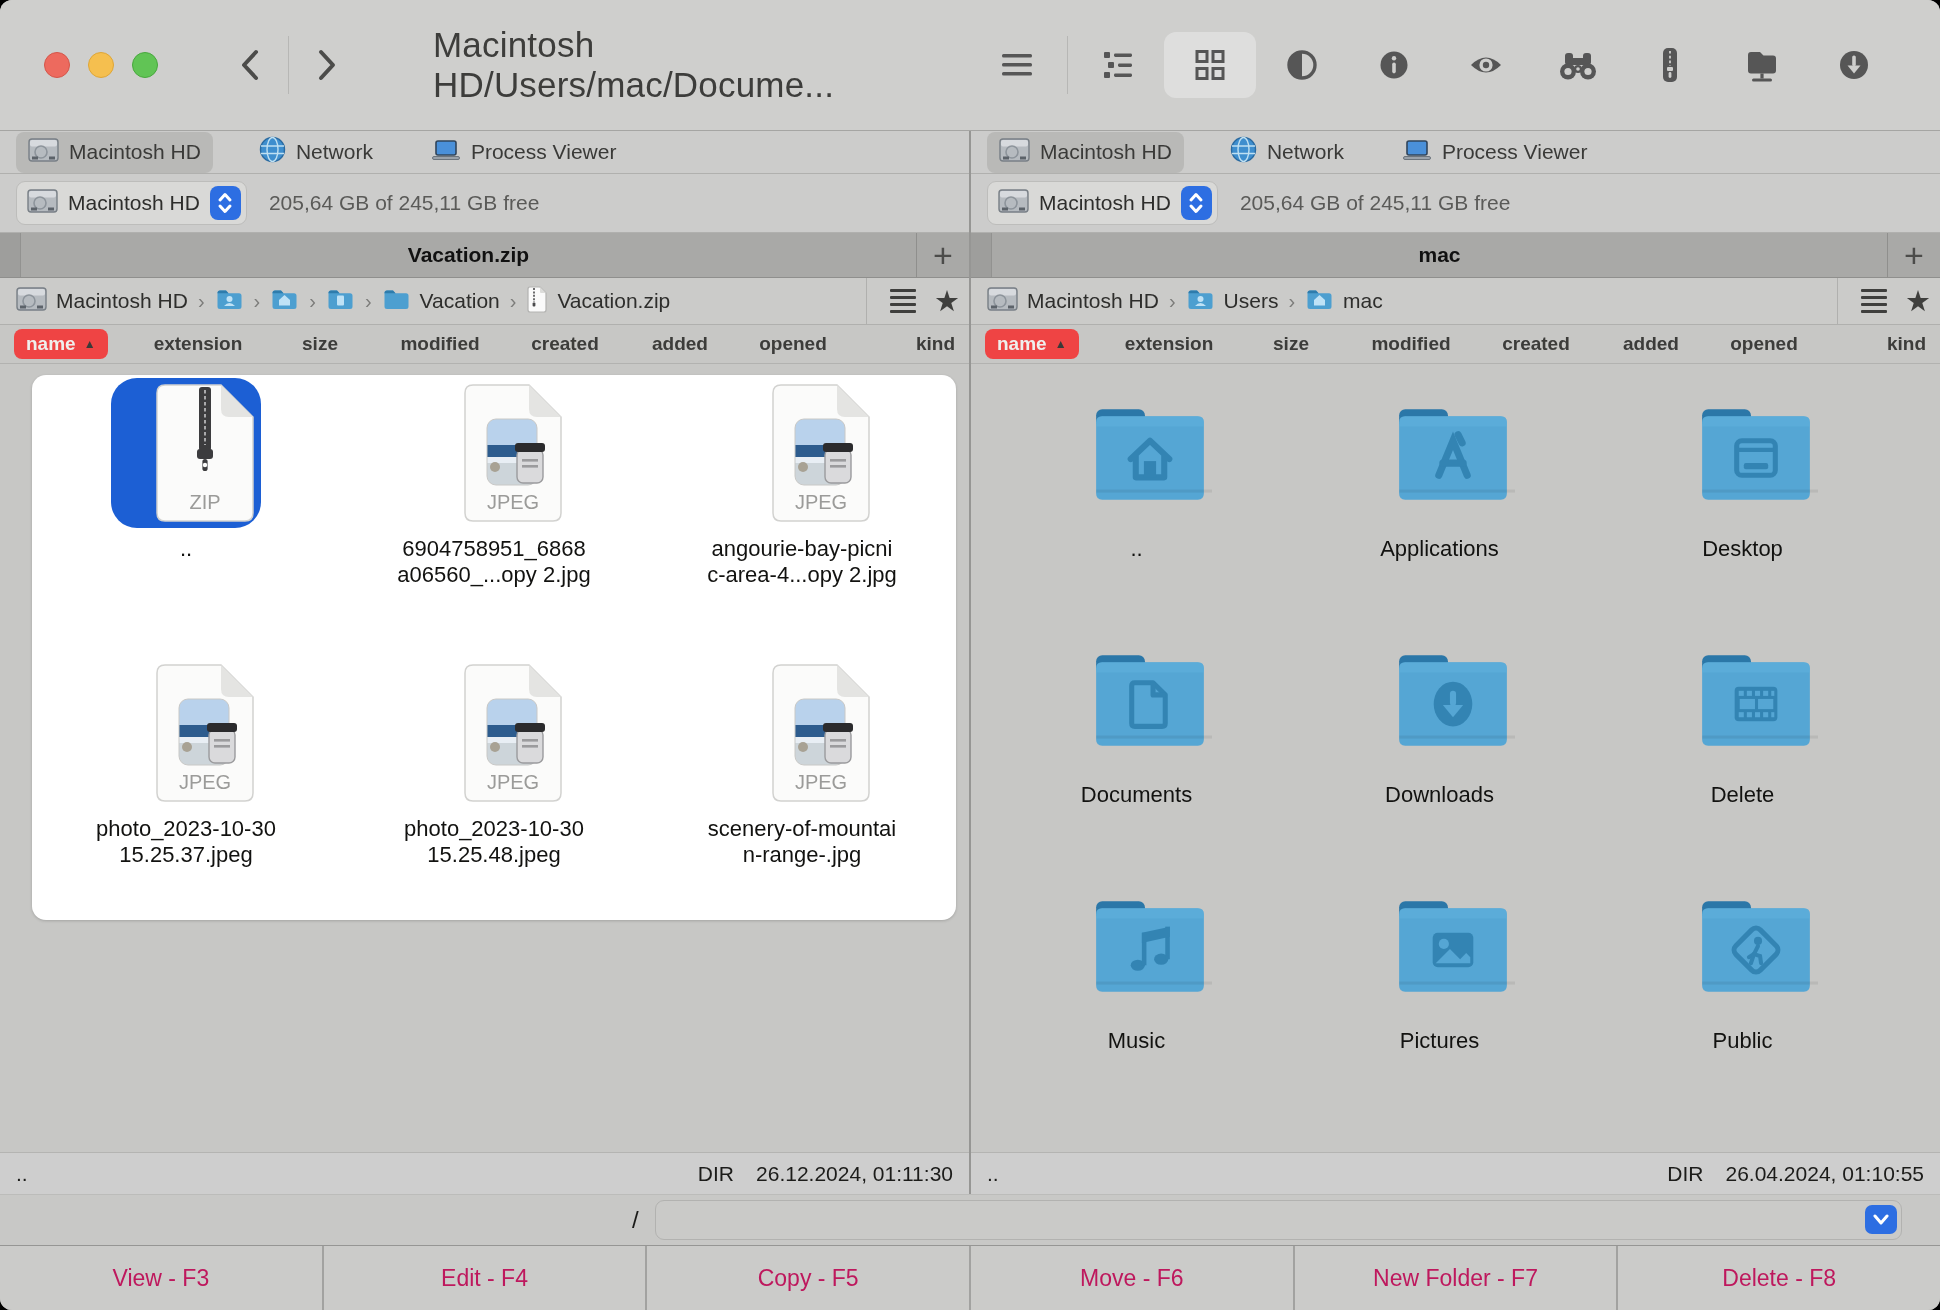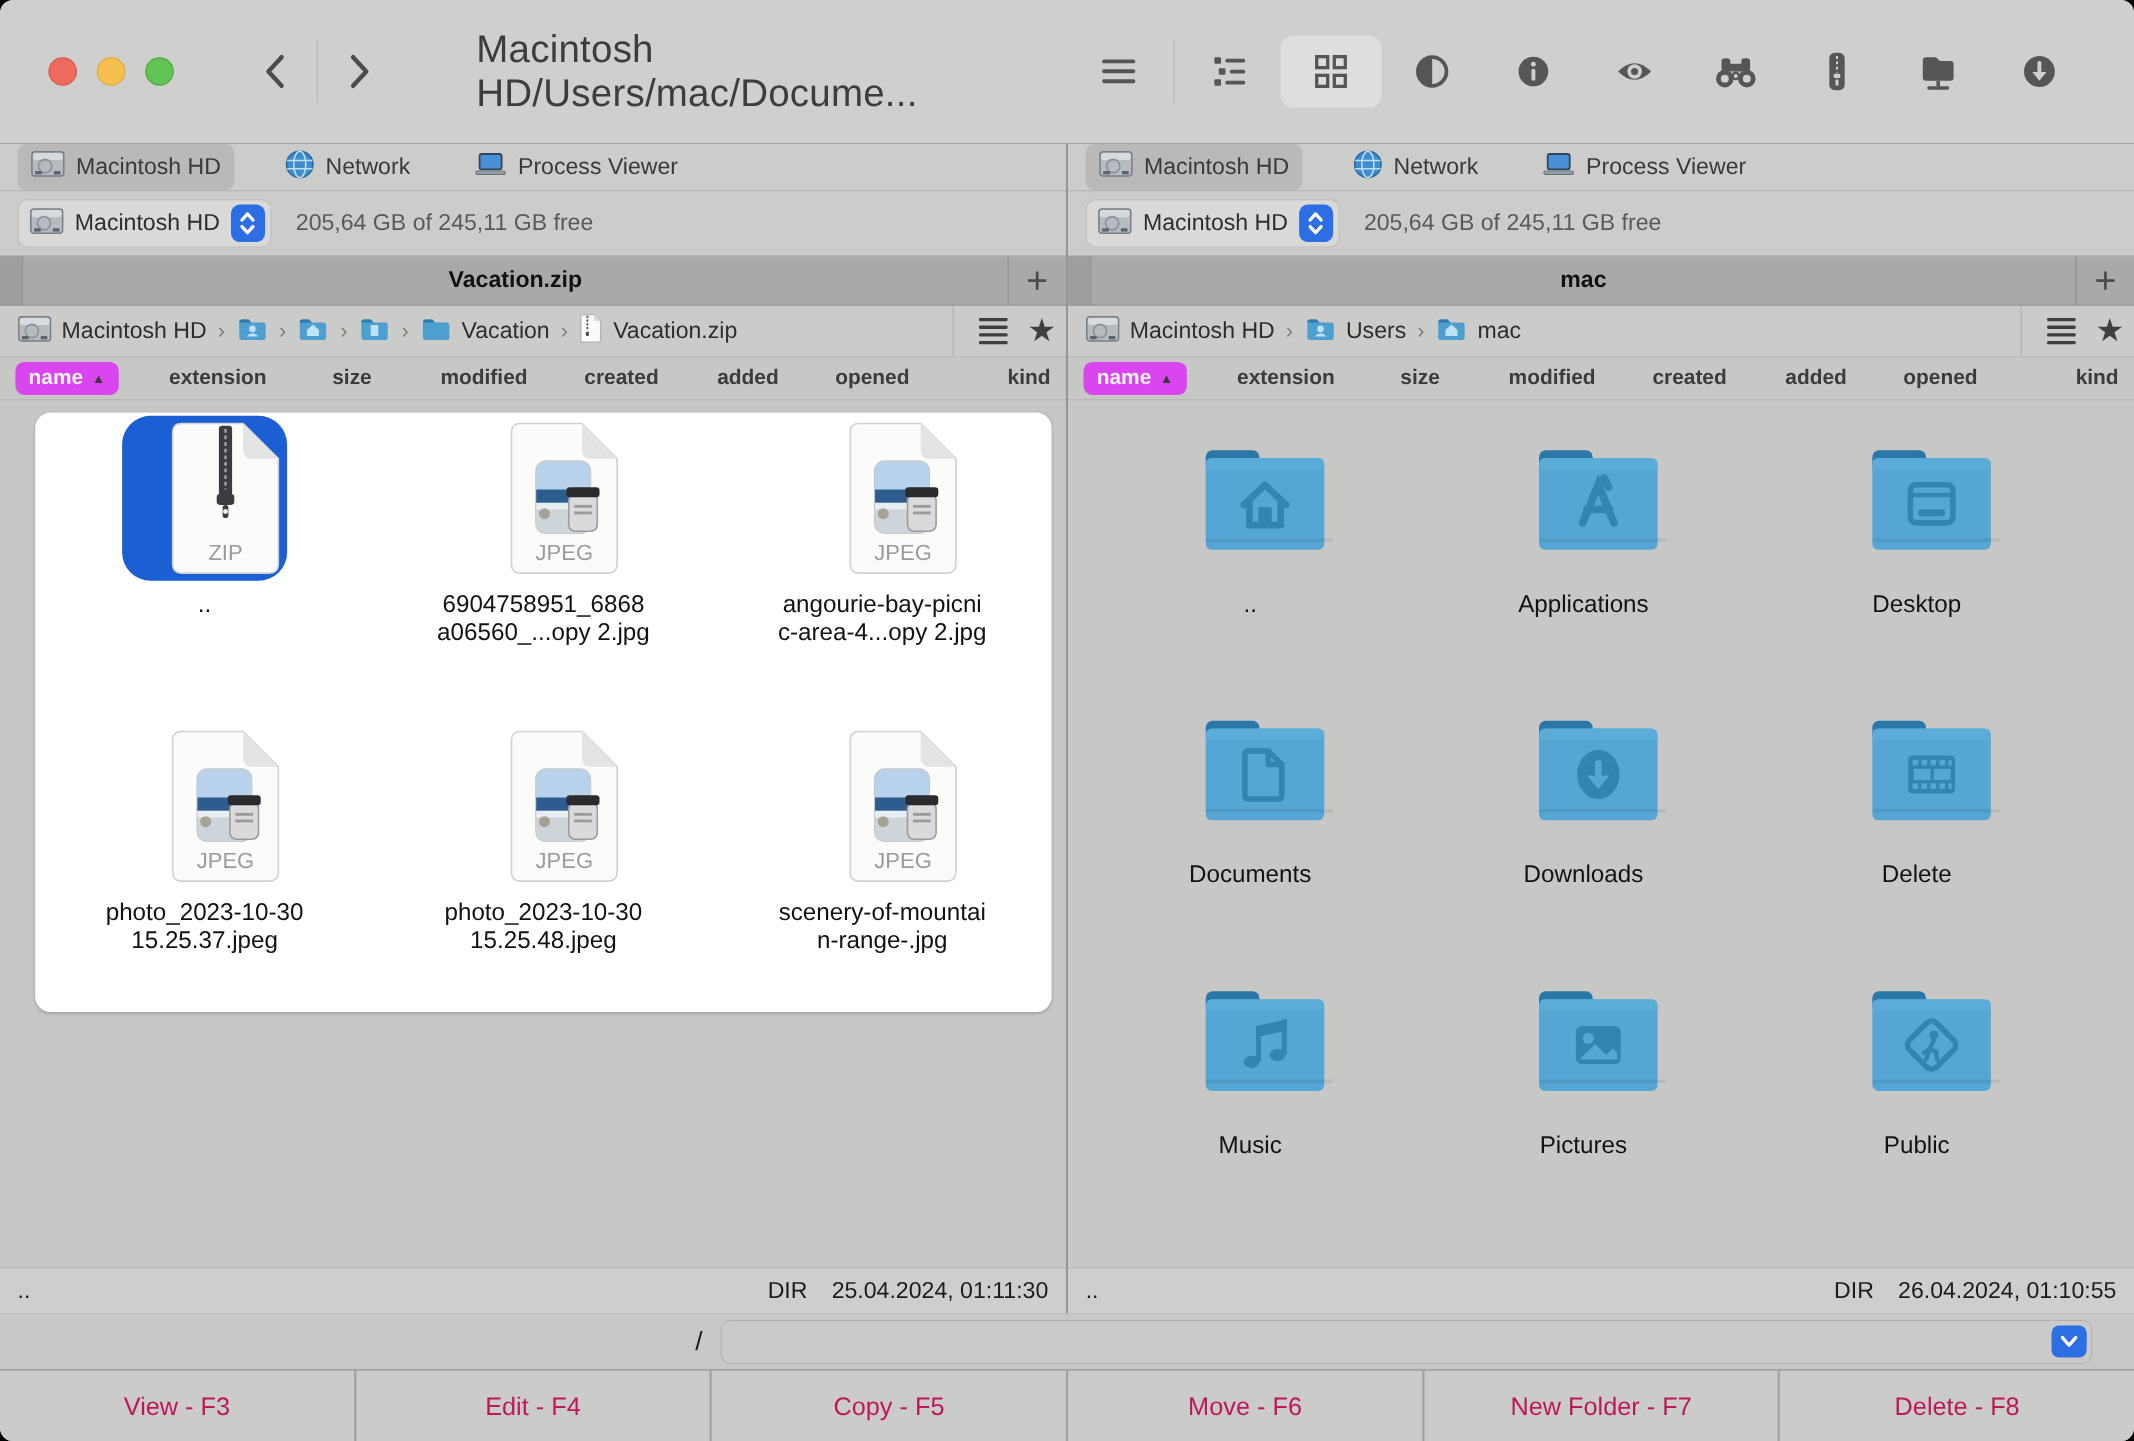--- a/index.html
+++ b/index.html
@@ -52,21 +52,21 @@
   .crumb-tools{display:flex;align-items:center;height:100%;flex:0 0 auto;}
   .crumb-tools .vline{width:1px;height:100%;background:#b0b0ae;margin-right:14px;}
   .crumb-btn{width:44px;height:100%;display:flex;align-items:center;justify-content:center;}
   .star{font-size:29px;color:#3f3f3d;line-height:1;}
   .burger4{display:flex;flex-direction:column;gap:4px;}
   .burger4 i{display:block;width:26px;height:3px;background:#3f3f3d;border-radius:1px;}
   .row-heads{height:38px;background:#c7c7c5;display:flex;align-items:center;padding:0 14px;
     border-bottom:1px solid #b2b2b0;flex:0 0 auto;font-size:19px;font-weight:700;color:#3c3c3a;}
   .h-col{flex:0 0 auto;}
   .h-name{width:118px;}
-  .name-pill{display:inline-flex;align-items:center;gap:8px;background:#d946ef;color:#efefed;
+  .name-pill{display:inline-flex;align-items:center;gap:8px;background:#ef4444;color:#efefed;
     border-radius:8px;padding:4px 12px;font-weight:700;}
   .sort-arrow{font-size:12px;color:#3a3a38;}
   .h-ext{width:132px;text-align:center;}
   .h-size{width:112px;text-align:center;}
   .h-mod{width:128px;text-align:center;}
   .h-crt{width:122px;text-align:center;}
   .h-add{width:108px;text-align:center;}
   .h-opn{width:118px;text-align:center;}
   .h-kind{flex:1;text-align:right;}
   .files{flex:1;background:#c7c7c5;position:relative;overflow:hidden;}
@@ -521,21 +521,21 @@
   </svg>
               </div>
               <div class="flabel">scenery-of-mountai
 n-range-.jpg</div>
             </div>
           </div>
         </div>
         <div class="row-status">
           <span class="st-name">..</span>
           <span class="st-kind">DIR</span>
-          <span class="st-date">25.04.2024, 01:11:30</span>
+          <span class="st-date">26.12.2024, 01:11:30</span>
         </div>
       </section>
     <div class="pane-divider"></div>
     <section class="pane" id="pane1">
         <div class="row-tabs">
           <div class="ptab active">
             <span><svg width="31" height="26" viewBox="0 0 31 26">
                 <rect x="1" y="2" width="29" height="22" rx="3" fill="#b6bbc0" stroke="#787f86" stroke-width="1.4"></rect>
                 <rect x="2" y="3" width="27" height="6.5" rx="2" fill="#d7dade"></rect>
                 <circle cx="13" cy="15" r="6" fill="none" stroke="#8d949b" stroke-width="1.6"></circle>

